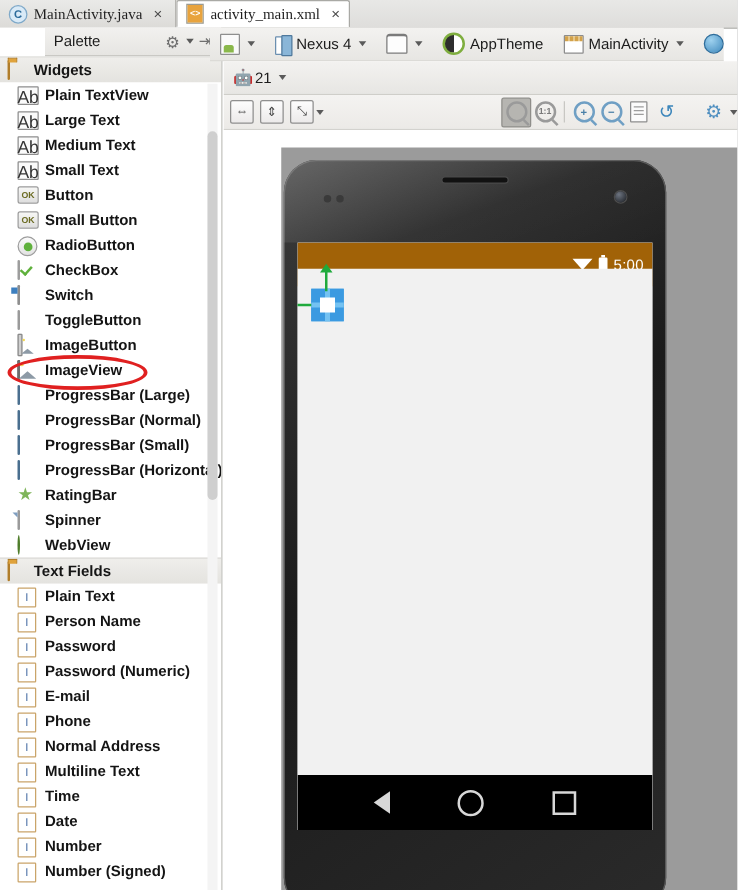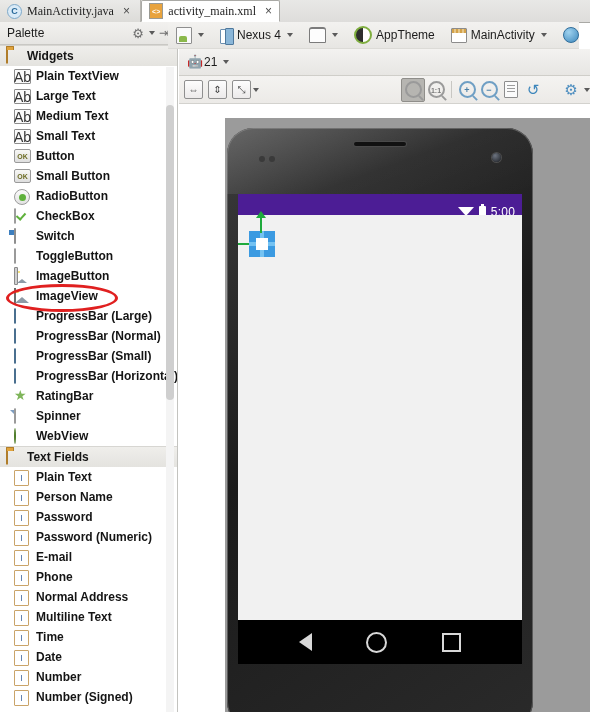--- a/index.html
+++ b/index.html
@@ -27,21 +27,21 @@
   .ic-java{width:13px;height:13px;border-radius:50%;background:#d9eaf7;border:1px solid #7fa9c9;
     color:#2a6a9a;font-size:9px;display:flex;align-items:center;justify-content:center;font-weight:bold;}
   .ic-xml{width:13px;height:14px;background:#f3f3f0;border:1px solid #9a9a93;position:relative;}
   .ic-xml:after{content:"<>";position:absolute;left:0;top:0;right:0;bottom:0;background:#e8a33d;
     color:#fff;font-size:7px;display:flex;align-items:center;justify-content:center;font-weight:bold;}
 
   
   .palette{position:absolute;left:0;top:22px;width:178px;height:690px;background:#fff;
     border-right:1px solid #c3c3bf;box-sizing:border-box;overflow:hidden;}
   .palette-header{height:22px;background:linear-gradient(#f2f1ef,#e6e5e2);
-    border-bottom:1px solid #c9c8c4;display:flex;align-items:center;padding:0 4px 0 7px;}
+    border-bottom:1px solid #c9c8c4;display:flex;align-items:center;padding:0 4px 0 7px;margin-left:36px;}
   .palette-header .ptitle{flex:1;font-size:12px;color:#1c1c1c;}
   .hdr-icon{width:18px;height:16px;display:flex;align-items:center;justify-content:center;color:#666;}
 
   .plist{position:relative;height:668px;overflow:hidden;}
   .grouphdr{height:20px;display:flex;align-items:center;gap:5px;padding-left:6px;
     background:linear-gradient(#efeeeb,#e4e3df);border-top:1px solid #d7d6d2;border-bottom:1px solid #cfcecа;
     font-weight:bold;font-size:12px;color:#151515;}
   .row{height:20px;display:flex;align-items:center;gap:6px;padding-left:14px;background:#fff;font-size:12px;color:#141414;}
   .row .rlabel{white-space:nowrap;font-weight:bold;}
 
@@ -162,21 +162,21 @@
   .phone-gloss{position:absolute;left:0;top:0;right:0;height:66px;border-radius:26px 26px 0 0;
     background:linear-gradient(160deg,rgba(255,255,255,.22),rgba(255,255,255,.02) 55%,rgba(255,255,255,0));}
   .speaker{position:absolute;left:50%;top:14px;transform:translateX(-50%);
     width:52px;height:4px;border-radius:2px;background:#111;box-shadow:0 0 0 1px #4a4a4a;}
   .cam{position:absolute;right:32px;top:25px;width:9px;height:9px;border-radius:50%;
     background:radial-gradient(circle at 35% 30%,#6d7480,#1a1d22);box-shadow:0 0 0 1px #4d4d4d;}
   .sensor{position:absolute;left:32px;top:28px;width:6px;height:6px;border-radius:50%;background:#3a3a3a;}
   .sensor2{position:absolute;left:42px;top:28px;width:6px;height:6px;border-radius:50%;background:#3a3a3a;}
 
   .screen{position:absolute;left:11px;top:66px;width:284px;height:470px;background:#f0f0f0;overflow:hidden;}
-  .statusbar{height:35px;background:#4c1d95;display:flex;align-items:center;justify-content:flex-end;
+  .statusbar{height:35px;background:#a16207;display:flex;align-items:center;justify-content:flex-end;
     gap:5px;padding-right:7px;color:#fff;font-size:12px;}
   .wifi{width:0;height:0;border-left:8px solid transparent;border-right:8px solid transparent;border-top:9px solid #fff;}
   .batt{width:7px;height:12px;background:#fff;border-radius:1px;position:relative;}
   .batt:before{content:"";position:absolute;left:2px;top:-2px;width:3px;height:2px;background:#fff;}
   .clock{font-size:12px;letter-spacing:.2px;}
   .applayout{position:absolute;left:0;top:21px;right:0;bottom:0;background:#f1f1f1;}
 
   
   .dragmark{position:absolute;left:11px;top:16px;width:26px;height:26px;}
   .dm-box{position:absolute;left:0;top:0;width:26px;height:26px;border:4px solid #3b9ae1;box-sizing:border-box;background:#3b9ae1;}

